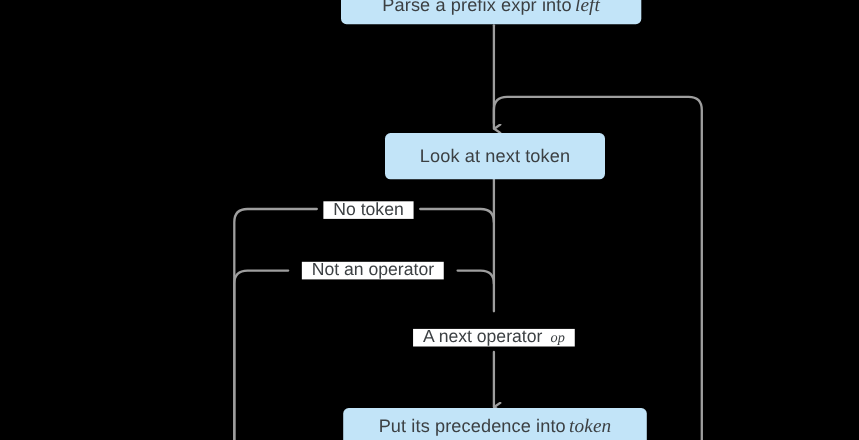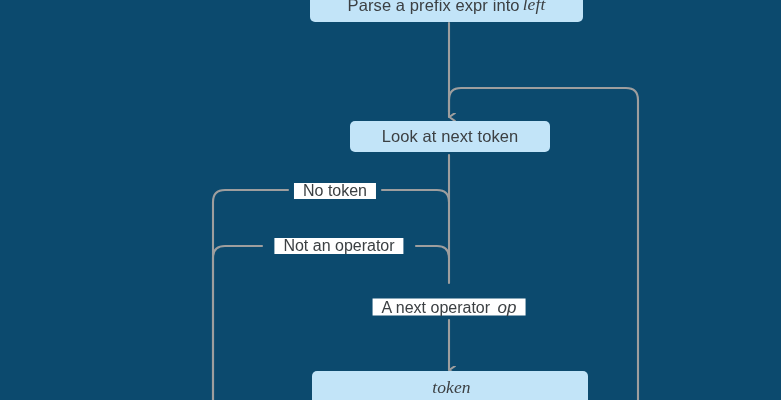--- a/index.html
+++ b/index.html
@@ -7,21 +7,21 @@
     padding: 0;
     background: #ffffff;
   }
   body {
     font-family: "Liberation Sans", sans-serif;
   }
   #flow-canvas {
     position: relative;
     width: 781px;
     height: 400px;
-    background: #0c4a6e;
+    background: #000000;
     overflow: hidden;
   }
   #flow-svg {
     position: absolute;
     left: 0;
     top: 0;
     width: 781px;
     height: 400px;
   }
   .node-box {
@@ -49,23 +49,23 @@
     color: #3c4043;
     font-size: 16px;
     font-family: "Liberation Sans", sans-serif;
     white-space: nowrap;
     background: #ffffff;
     padding: 0 9px;
     line-height: 1;
     transform: translate(-50%, -50%);
   }
   .edge-label .em {
-    font-family: Liberation Sans, sans-serif;
+    font-family: Liberation Serif, serif;
     font-style: italic;
-    font-size: 17px;
+    font-size: 13px;
     padding-left: 3px;
   }
 </style>
 </head>
 <body>
 
 <div id="flow-canvas">
 
   <svg id="flow-svg" viewBox="0 0 781 400" xmlns="http://www.w3.org/2000/svg">
     <defs>
@@ -90,25 +90,26 @@
 
       <path d="M 449 320 L 449 370" marker-end="url(#arrowhead)"></path>
     </g>
   </svg>
 
   <div class="node-box" style="left:310px; top:-12px; width:273px; height:34px;">
     <span>Parse a prefix expr into </span>
       <span class="em">left</span>
   </div>
 
-  <div class="node-box" style="left:350px; top:121px; width:200px; height:31px;">
+  <div class="node-box" style="left:350px; top:121px; width:200px; height:42px;">
     <span>Look at next token</span>
   </div>
 
   <div class="node-box" style="left:312px; top:371px; width:276px; height:34px;">
+    <span>Put its precedence into </span>
       <span class="em">token</span>
   </div>
 
   <div class="edge-label" style="left:335px; top:191px;">
     <span>No token</span>
   </div>
 
   <div class="edge-label" style="left:339px; top:246px;">
     <span>Not an operator</span>
   </div>

